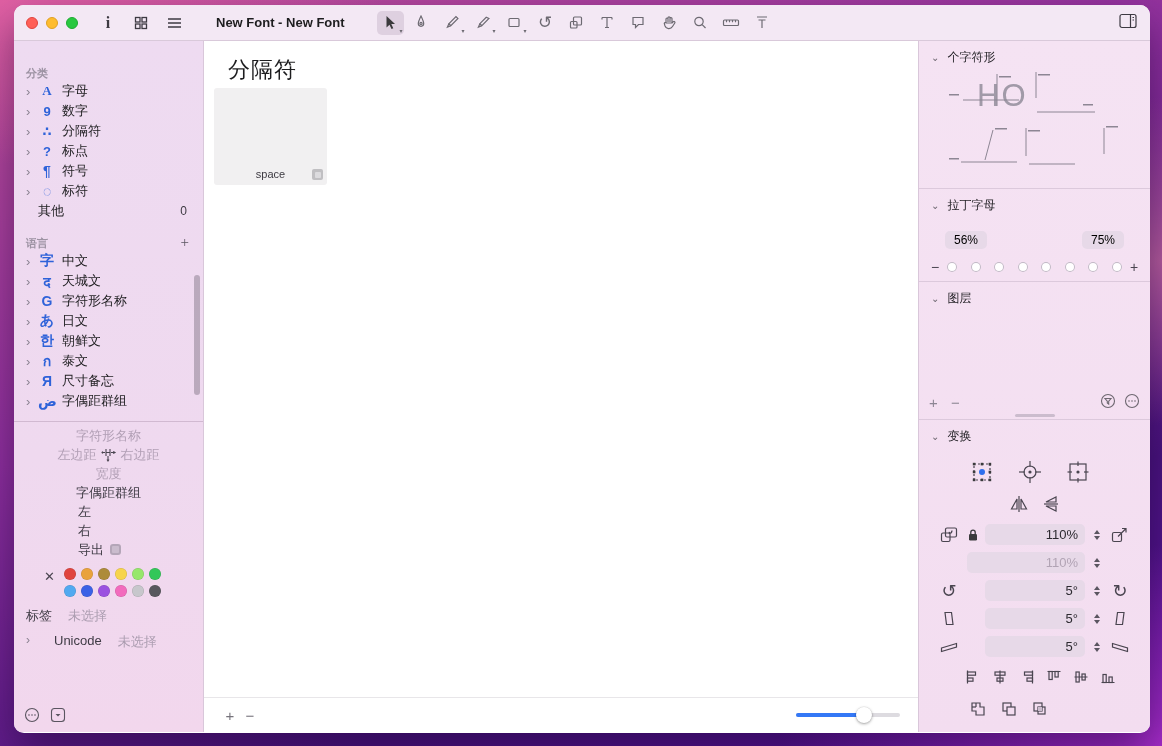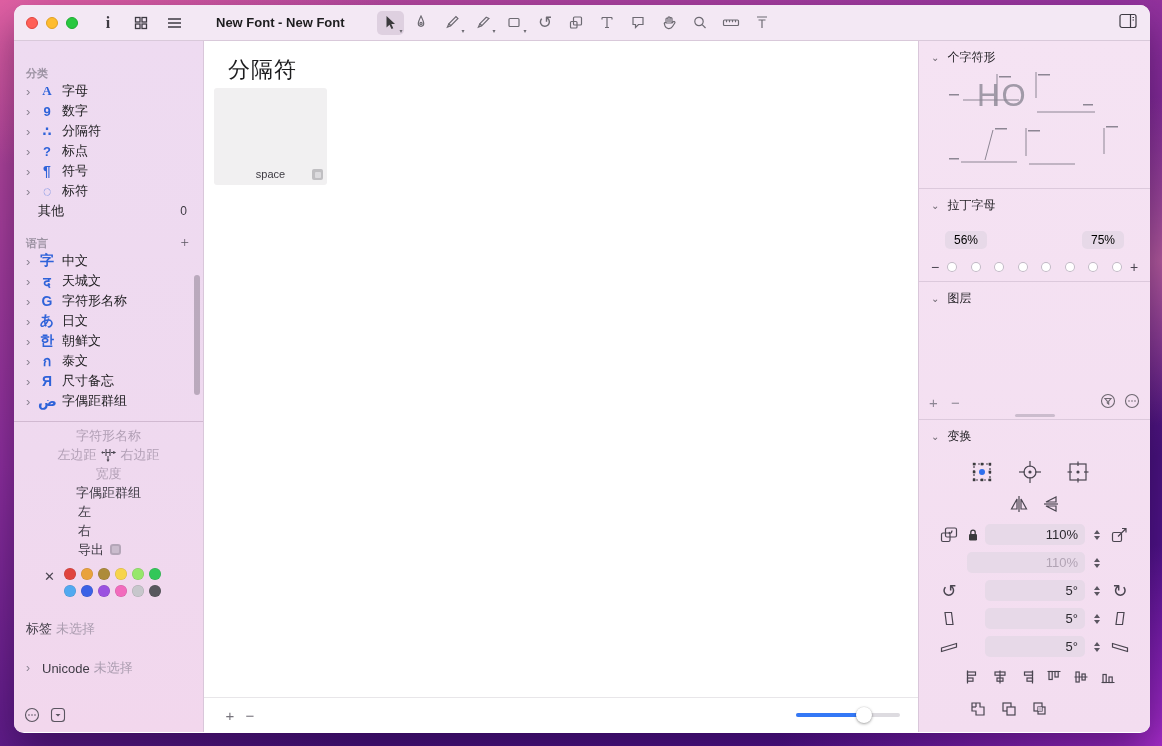--- a/index.html
+++ b/index.html
@@ -81,21 +81,21 @@
   .f-faint { color:#b19fb5; font-size:13px; }
   .f-dark { color:#3f3b45; font-size:13px; }
   .lr-line { display:flex; align-items:center; justify-content:center; gap:4px; }
   .f-dark-left { text-align:left; padding-left:52px; }
   .export-badge { display:inline-block; width:11px; height:11px; border-radius:3px; background:#b4a6b8; vertical-align:-1px; margin-left:6px; position:relative; }
   .export-badge:after { content:""; position:absolute; inset:2px; border-radius:1px; background:#cabccd; }
   .colors-block { margin-top:6px; display:flex; gap:5px; padding-left:18px; }
   .clear-x { color:#4a4550; font-size:13px; line-height:24px; width:12px; }
   .dot-grid { display:grid; grid-template-columns:repeat(6,17px); grid-auto-rows:17px; align-items:center; justify-items:center; }
   .dot { width:12px; height:12px; border-radius:50%; box-shadow:inset 0 0 0 .5px rgba(0,0,0,.15); }
-  .meta-row { margin-top:21px; font-size:13px; display:flex; align-items:center; gap:4px; }
+  .meta-row { margin-top:8px; font-size:13px; display:flex; align-items:flex-start; gap:16px; }
   .meta-label { color:#3f3b45; }
   .meta-value { color:#ab9db0; }
   .uni-chev { color:#8a8291; font-size:12px; width:12px; }
   .bottom-icons { position:absolute; bottom:6px; left:10px; display:flex; gap:10px; }
   .bottom-icons svg { stroke:#5a5560; fill:none; stroke-width:1.1; }
   
   .main h1 { font-size:22px; font-weight:400; color:#1d1d1f; margin:14px 0 0 24px; letter-spacing:1px; }
   .glyph-cell {
     position:absolute; left:10px; top:47px; width:113px; height:97px;
     background:#f1f0f1; border-radius:3px;

